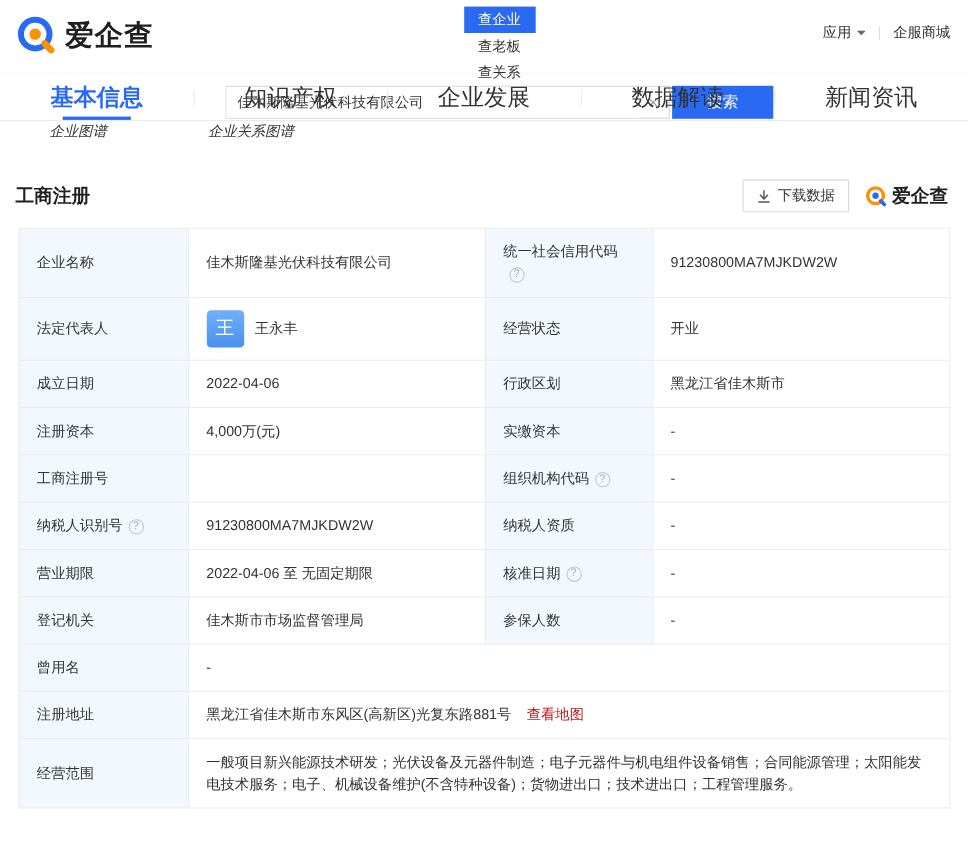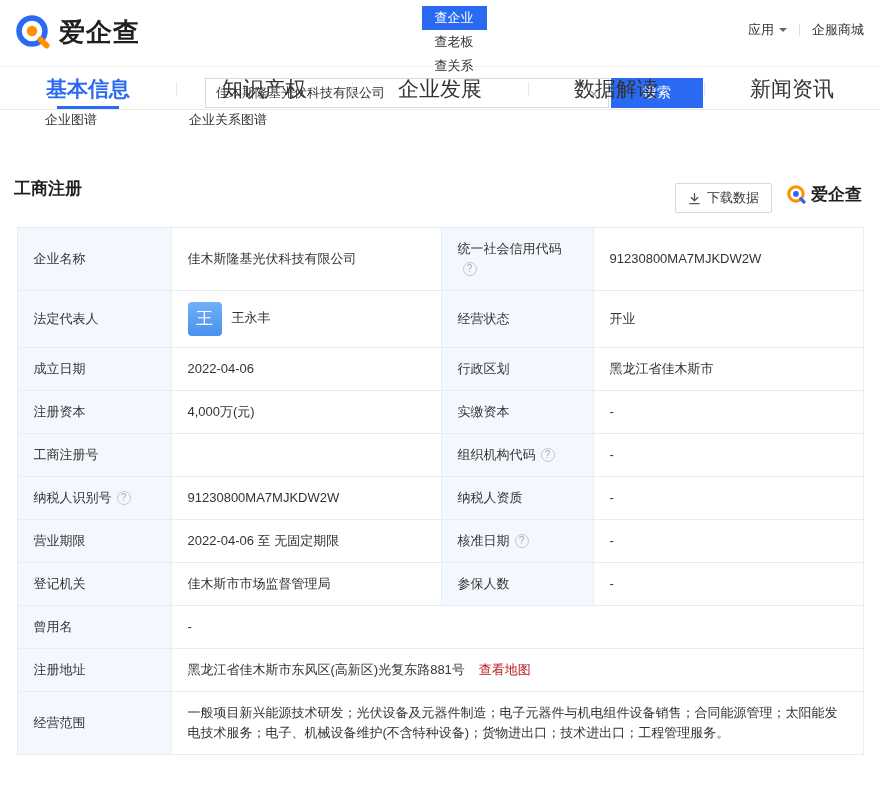--- a/index.html
+++ b/index.html
@@ -31,27 +31,27 @@
   .mall { cursor: pointer; }
 
   
   .mainnav { display: flex; height: 44px; border-top: 1px solid #f2f2f2; border-bottom: 1px solid #ebebeb; }
   .nav-item { flex: 1; text-align: center; line-height: 43px; font-size: 21px; color: #333; cursor: pointer; position: relative; }
   .nav-item + .nav-item::before { content: ''; position: absolute; left: 0; top: 15px; width: 1px; height: 14px; background: #e8e8e8; }
   .nav-item.active { color: #2a6af2; font-weight: bold; }
   .nav-item.active::after { content: ''; position: absolute; left: 50%; bottom: 0; transform: translateX(-50%); width: 62px; height: 3px; background: #2a6af2; }
 
   
-  .subnav { height: 15px; overflow: hidden; padding-left: 45px; display: flex; gap: 92px; }
+  .subnav { height: 15px; overflow: hidden; padding-left: 45px; display: flex; gap: 92px; font-style: italic; }
   .subnav-item { font-size: 13px; color: #333; line-height: 20px; white-space: nowrap; cursor: pointer; }
 
   
   .section-head { display: flex; align-items: center; margin: 38px 18px 14px 14px; }
   .section-title { font-size: 17px; font-weight: bold; color: #1f1f1f; }
-  .head-right { margin-left: auto; display: flex; align-items: flex-start; gap: 14px; margin-top: 20px; }
+  .head-right { margin-left: auto; display: flex; align-items: center; gap: 14px; }
   .dl-btn { display: flex; align-items: center; gap: 6px; height: 30px; padding: 0 12px; border: 1px solid #d9d9d9; border-radius: 2px; background: #fff; font-size: 13px; color: #333; cursor: pointer; font-family: inherit; }
   .brand-small { display: flex; align-items: center; gap: 4px; }
   .brand-small .brand-text { font-size: 17px; font-weight: bold; color: #1f1f1f; }
 
   
   .reg-table { width: 847px; margin: 0 auto; border-collapse: collapse; table-layout: fixed; }
   .reg-table td { border: 1px solid #e9edf3; padding: 11px 16px; font-size: 13px; line-height: 20px; color: #333; vertical-align: middle; word-break: break-all; }
   .reg-table td.label { background: #f2f8fe; }
   .help { display: inline-block; width: 14px; height: 14px; border: 1px solid #c3c8cf; border-radius: 50%; color: #a6abb3; font-size: 10px; line-height: 12px; text-align: center; margin-left: 5px; vertical-align: 1px; font-style: normal; cursor: pointer; }
   .avatar { display: inline-block; width: 34px; height: 34px; background: linear-gradient(180deg, #6fb0f9, #4a90ee); color: #fff; border-radius: 4px; text-align: center; line-height: 34px; font-size: 17px; margin-right: 10px; vertical-align: middle; }

